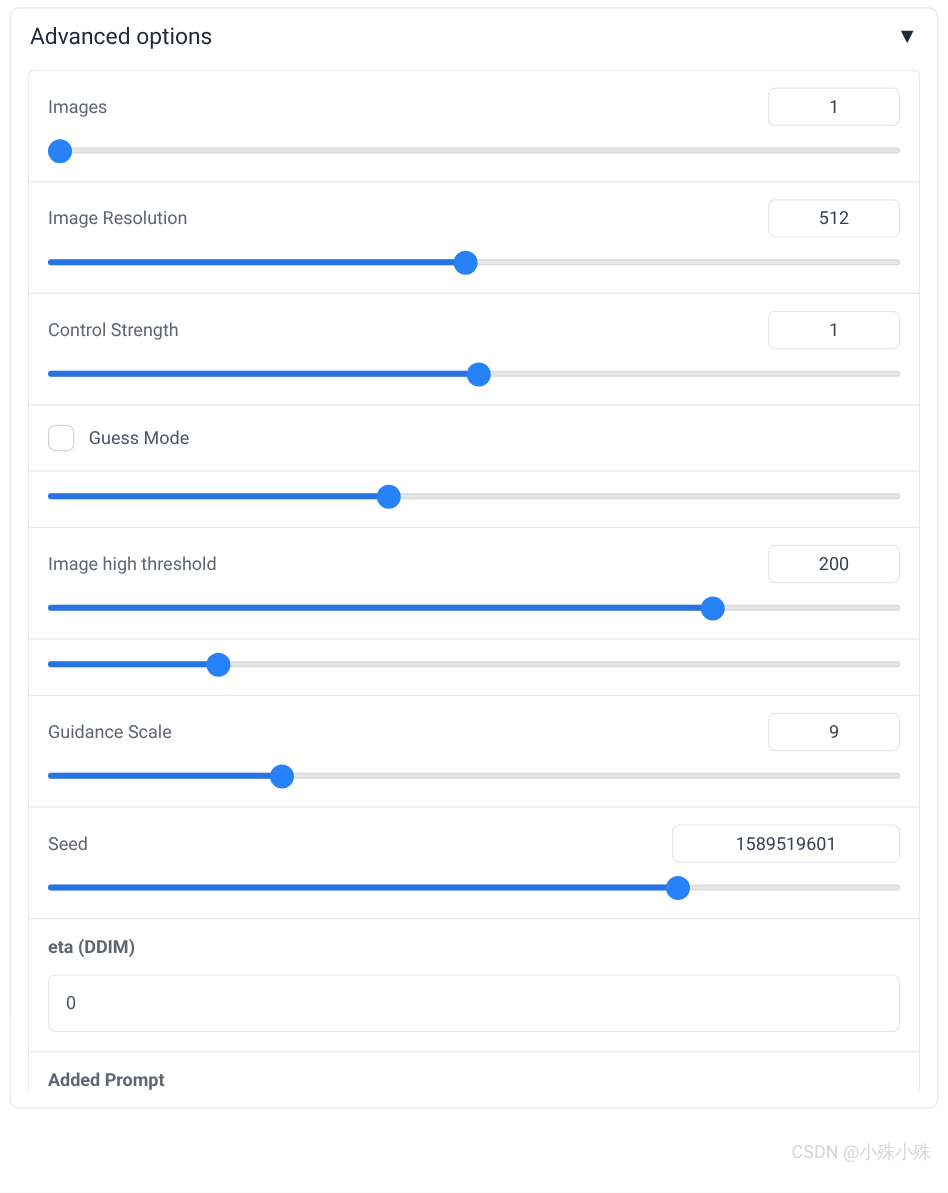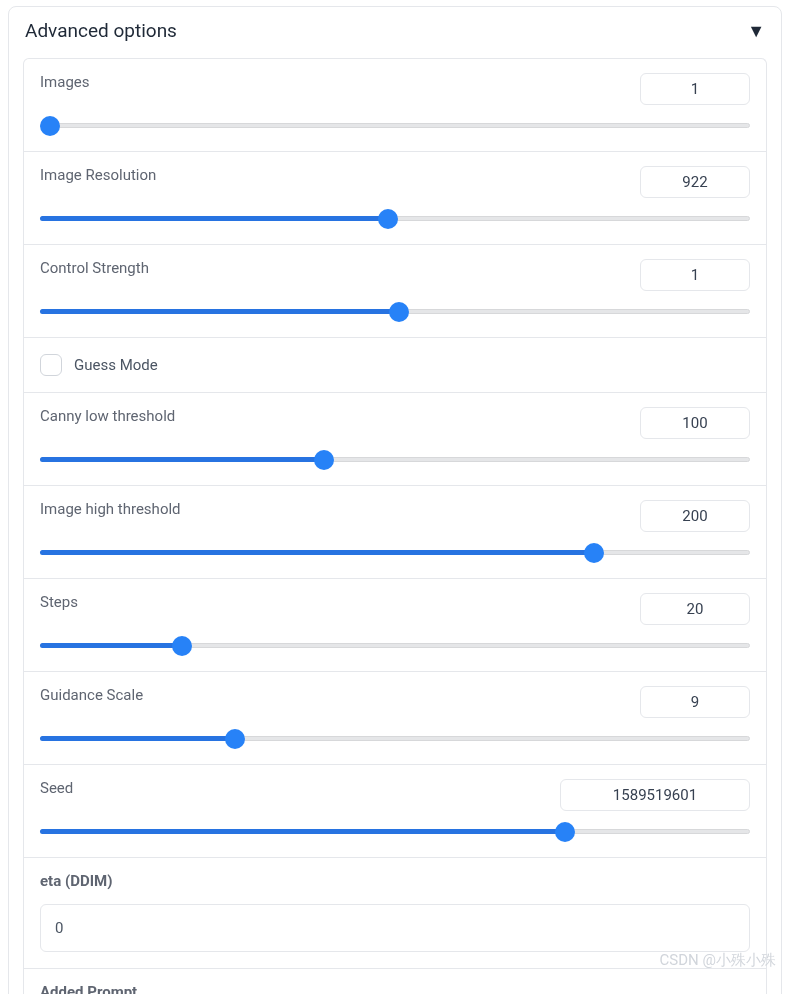--- a/index.html
+++ b/index.html
@@ -46,20 +46,21 @@
       padding: 14px 16px 18px 16px;
       border-bottom: 1px solid #e5e7eb;
     }
     .row:last-child {
       border-bottom: none;
       padding-bottom: 12px;
     }
     .row-head {
       display: flex;
       justify-content: space-between;
+      align-items: center;
       margin-bottom: 14px;
     }
     .row-label {
       font-size: 15px;
       color: #5f6571;
       font-weight: 400;
     }
     .value-box {
       border: 1px solid #e5e7eb;
       border-radius: 6px;
@@ -173,21 +174,21 @@
       <div class="slider-wrap">
         <div class="slider-track"></div>
         <div class="slider-fill" style="width:0%"></div>
         <div class="slider-thumb" style="left:1.4%"></div>
       </div>
     </div>
 
     <div class="row">
       <div class="row-head">
         <div class="row-label">Image Resolution</div>
-        <div class="value-box">922</div>
+        <div class="value-box">512</div>
       </div>
       <div class="slider-wrap">
         <div class="slider-track"></div>
         <div class="slider-fill" style="width:49%"></div>
         <div class="slider-thumb" style="left:49%"></div>
       </div>
     </div>
 
     <div class="row">
       <div class="row-head">
@@ -200,48 +201,40 @@
         <div class="slider-thumb" style="left:50.5%"></div>
       </div>
     </div>
 
     <div class="checkbox-row">
       <div class="checkbox"></div>
       <div class="checkbox-label">Guess Mode</div>
     </div>
 
     <div class="row">
-      <div class="row-head">
-        <div class="row-label">Canny low threshold</div>
-        <div class="value-box">100</div>
-      </div>
       <div class="slider-wrap">
         <div class="slider-track"></div>
         <div class="slider-fill" style="width:40%"></div>
         <div class="slider-thumb" style="left:40%"></div>
       </div>
     </div>
 
     <div class="row">
       <div class="row-head">
         <div class="row-label">Image high threshold</div>
         <div class="value-box">200</div>
       </div>
       <div class="slider-wrap">
         <div class="slider-track"></div>
         <div class="slider-fill" style="width:78%"></div>
         <div class="slider-thumb" style="left:78%"></div>
       </div>
     </div>
 
     <div class="row">
-      <div class="row-head">
-        <div class="row-label">Steps</div>
-        <div class="value-box">20</div>
-      </div>
       <div class="slider-wrap">
         <div class="slider-track"></div>
         <div class="slider-fill" style="width:20%"></div>
         <div class="slider-thumb" style="left:20%"></div>
       </div>
     </div>
 
     <div class="row">
       <div class="row-head">
         <div class="row-label">Guidance Scale</div>

